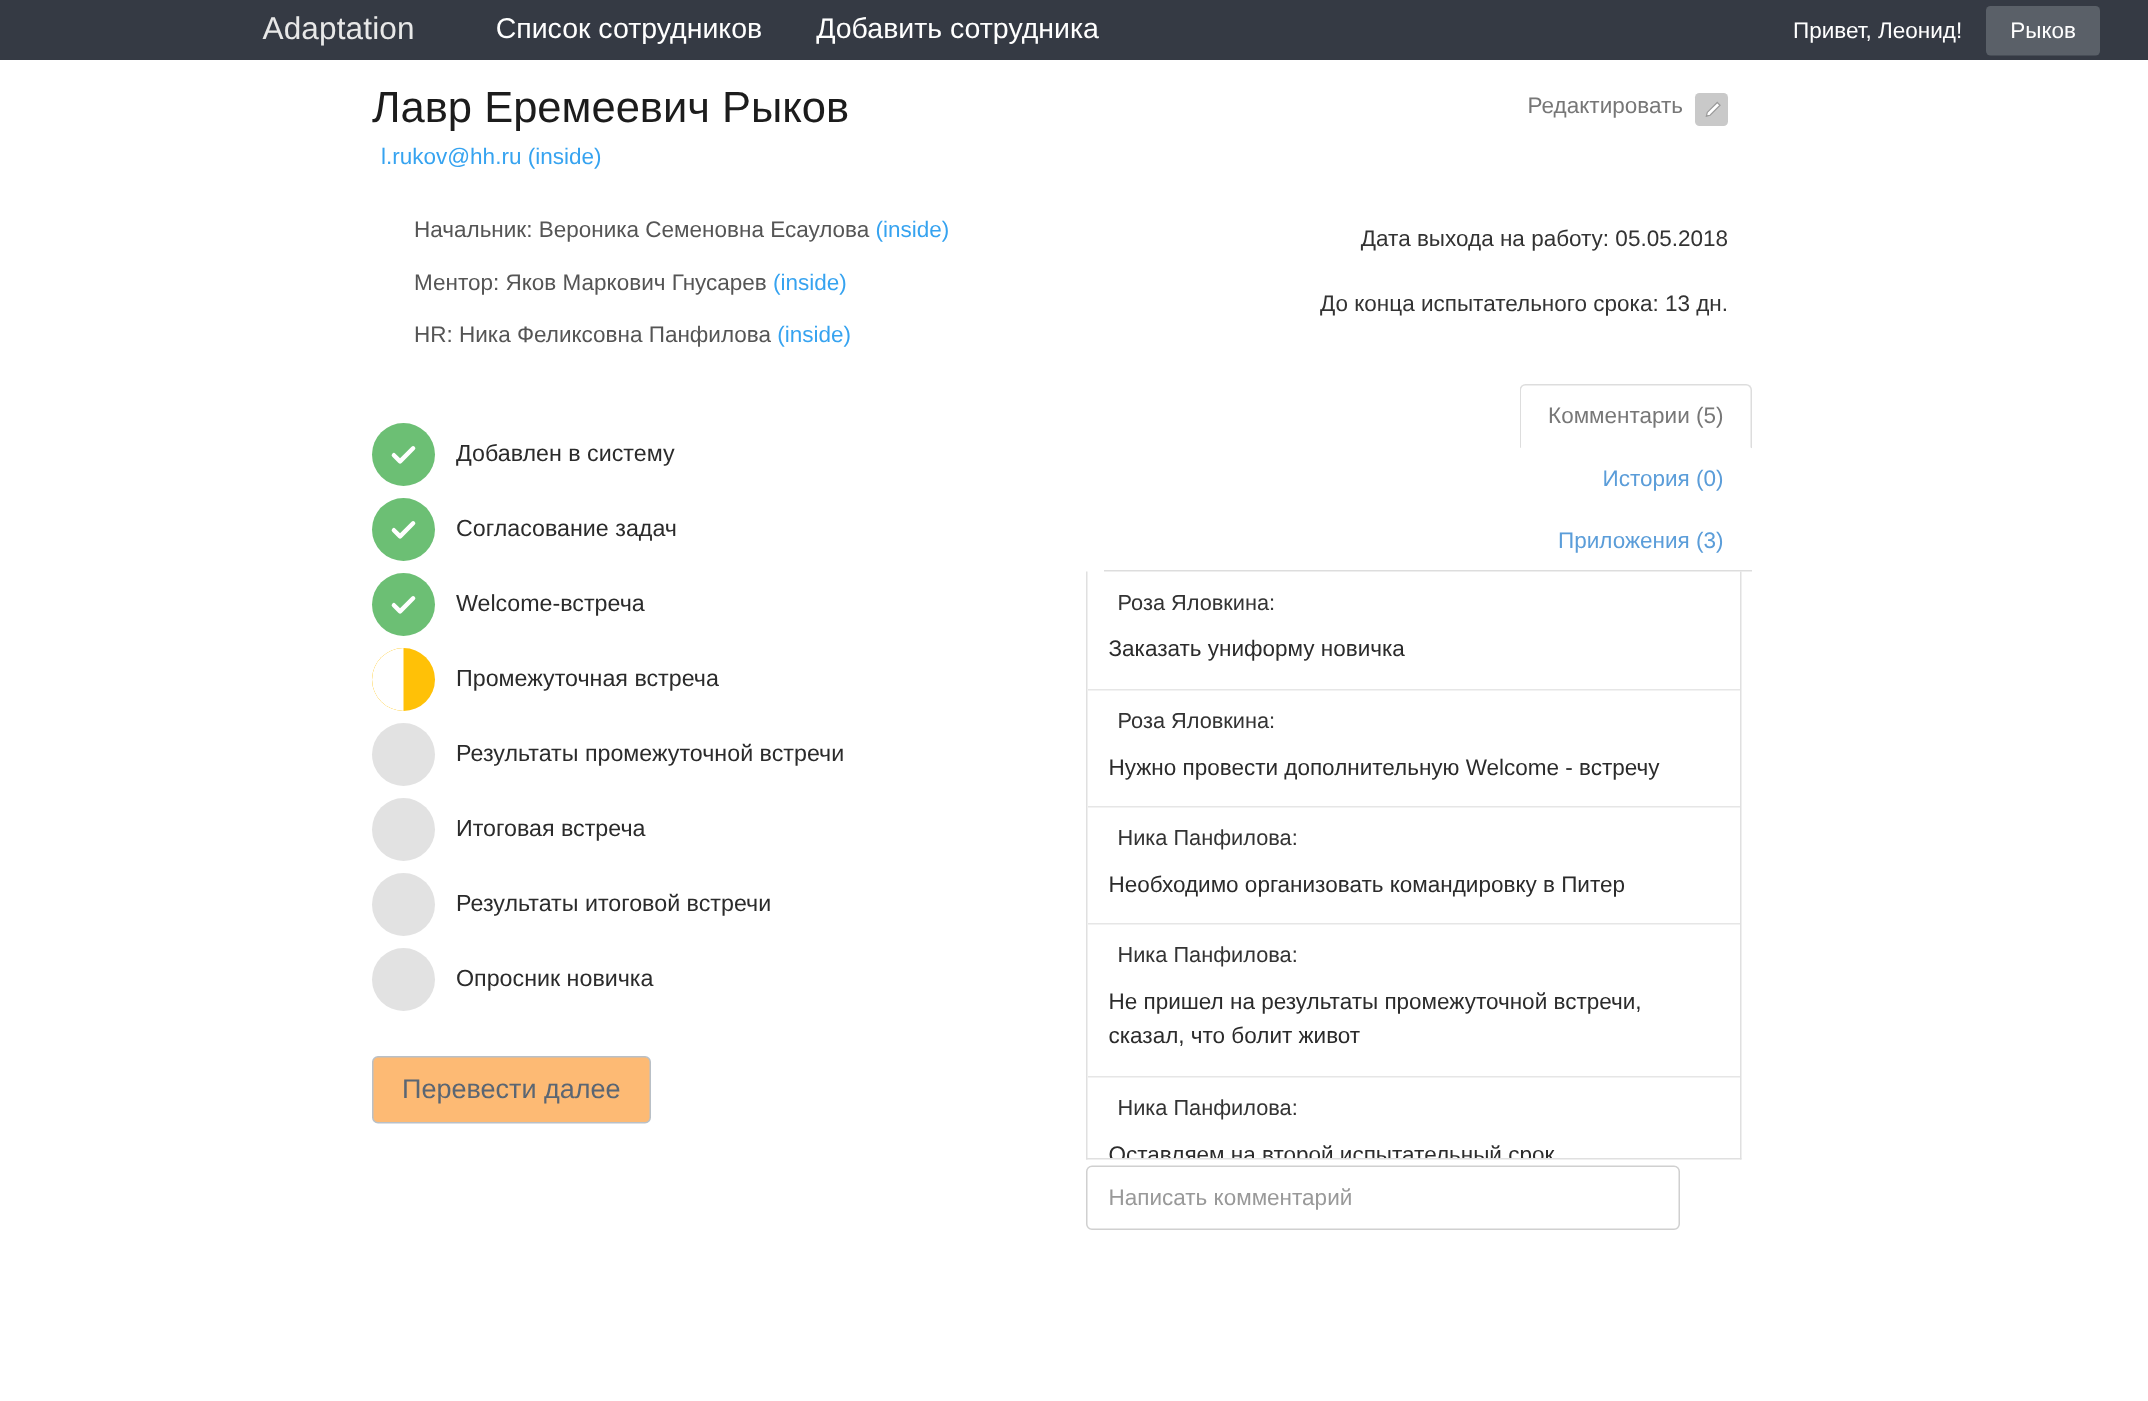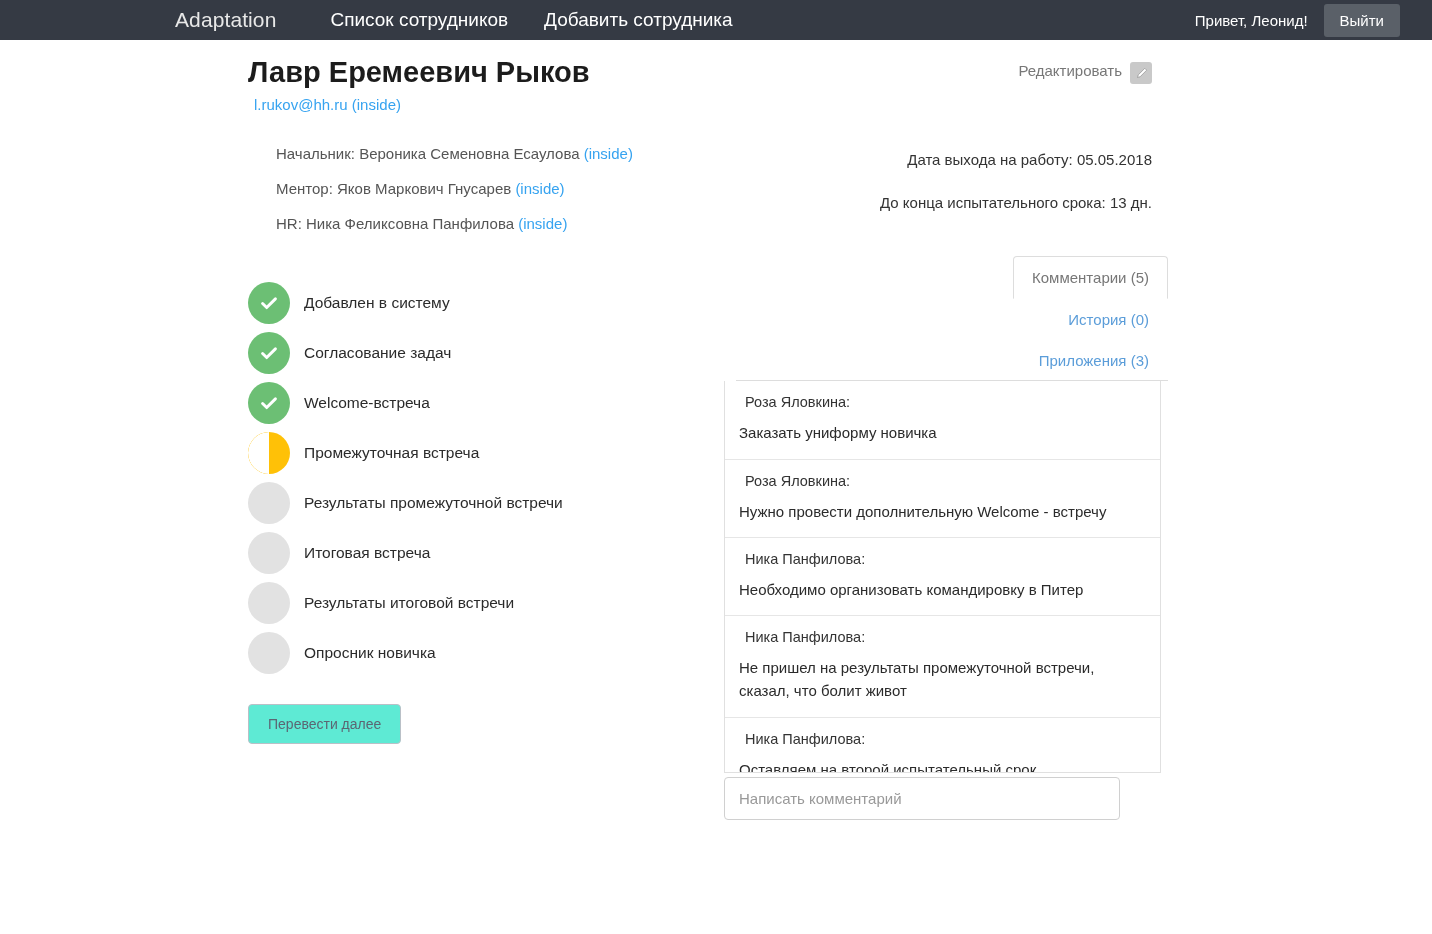--- a/index.html
+++ b/index.html
@@ -60,21 +60,21 @@
   .page { position: relative; width: 1432px; }
 
   .header-row {
     display: flex;
     align-items: flex-start;
     padding: 14px 280px 0 248px;
   }
   .title-block { flex: 1; }
   .page-title {
     font-size: 29px;
-    font-weight: bold;
+    font-weight: normal;
     color: #1c1c1c;
     margin: 0;
     line-height: 1.25;
   }
   .email-line { margin-top: 6px; padding-left: 6px; font-size: 15px; }
   .link { color: #36a3f0; text-decoration: none; }
 
   .edit-block {
     display: flex;
     align-items: flex-start;
@@ -137,25 +137,25 @@
     left: 0; top: 0;
     width: 50%; height: 100%;
     background: #ffffff;
     border-radius: 21px 0 0 21px;
   }
   .step-icon.pending { background: #e2e2e2; }
   .step-label { font-size: 15.5px; color: #2b2b2b; }
 
   .btn-next {
     margin-top: 26px;
-    background: #5eead4;
+    background: #fdba74;
     border: 1px solid #b9c0c7;
     border-radius: 4px;
     color: #5b6673;
-    font-size: 14px;
+    font-size: 18px;
     font-family: inherit;
     padding: 11px 19px;
     cursor: pointer;
   }
 
   
   .tabs {
     display: flex;
     align-items: flex-end;
     border-bottom: 1px solid #dddddd;
@@ -233,21 +233,21 @@
 </style>
 </head>
 <body>
 
 <div class="navbar">
   <a class="navbar-brand" href="#">Adaptation</a>
   <a class="nav-link" href="#">Список сотрудников</a>
   <a class="nav-link" href="#">Добавить сотрудника</a>
   <div class="nav-right">
     <span class="greeting">Привет, Леонид!</span>
-    <button class="btn-logout">Выйти</button>
+    <button class="btn-logout">Рыков</button>
   </div>
 </div>
 
 <div class="page">
 
   <div class="header-row">
     <div class="title-block">
       <h1 class="page-title">Лавр Еремеевич Рыков</h1>
       <div class="email-line">
         <a class="link" href="#">l.rukov@hh.ru</a>

